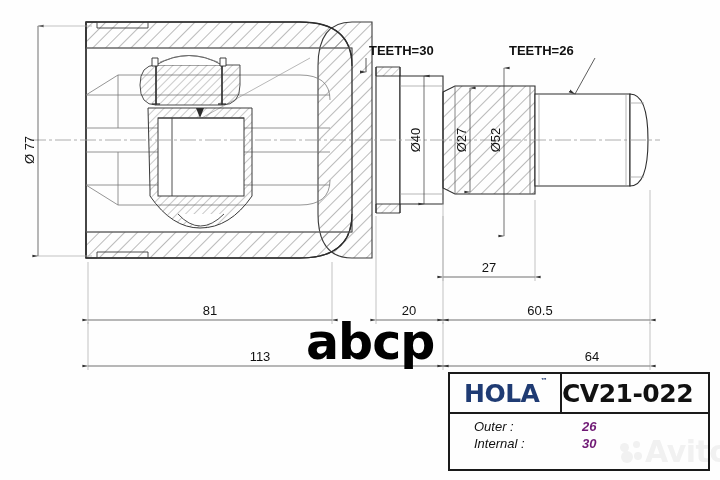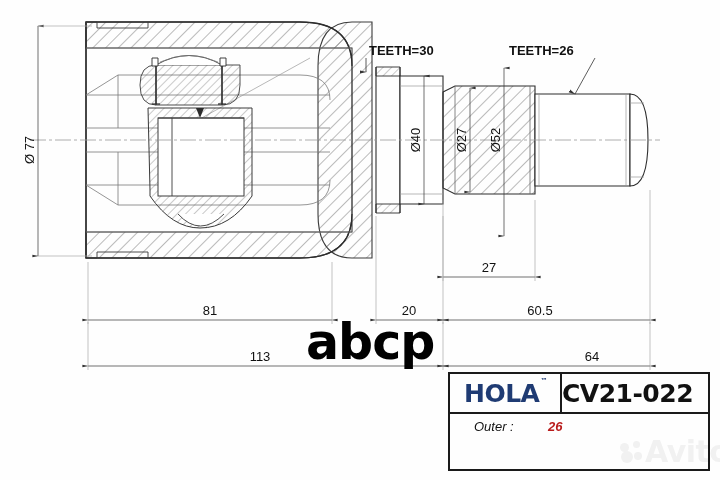--- a/index.html
+++ b/index.html
@@ -154,21 +154,22 @@
   .spec-label {
     font-family: "Liberation Sans", sans-serif;
     font-size: 13px;
     color: #111111;
     width: 74px;
   }
   .spec-value {
     font-family: "Liberation Sans", sans-serif;
     font-size: 13px;
     font-weight: bold;
-    color: #b91c1c;
+    color: #701a75;
+    margin-left: 34px;
   }
 </style>
 </head>
 <body>
 
 <div id="root">
 
   <svg id="svg-canvas" viewBox="0 0 720 480">
     <defs>
 
@@ -377,17 +378,21 @@
       <div id="tb-part-cell">
         <span id="part-number">CV21-022</span>
       </div>
     </div>
 
     <div id="tb-specs">
       <div class="spec-row">
         <span class="spec-label">Outer :</span>
         <span class="spec-value">26</span>
       </div>
+      <div class="spec-row">
+        <span class="spec-label">Internal :</span>
+        <span class="spec-value">30</span>
+      </div>
     </div>
 
   </div>
 
 </div>
 
 </body></html>

